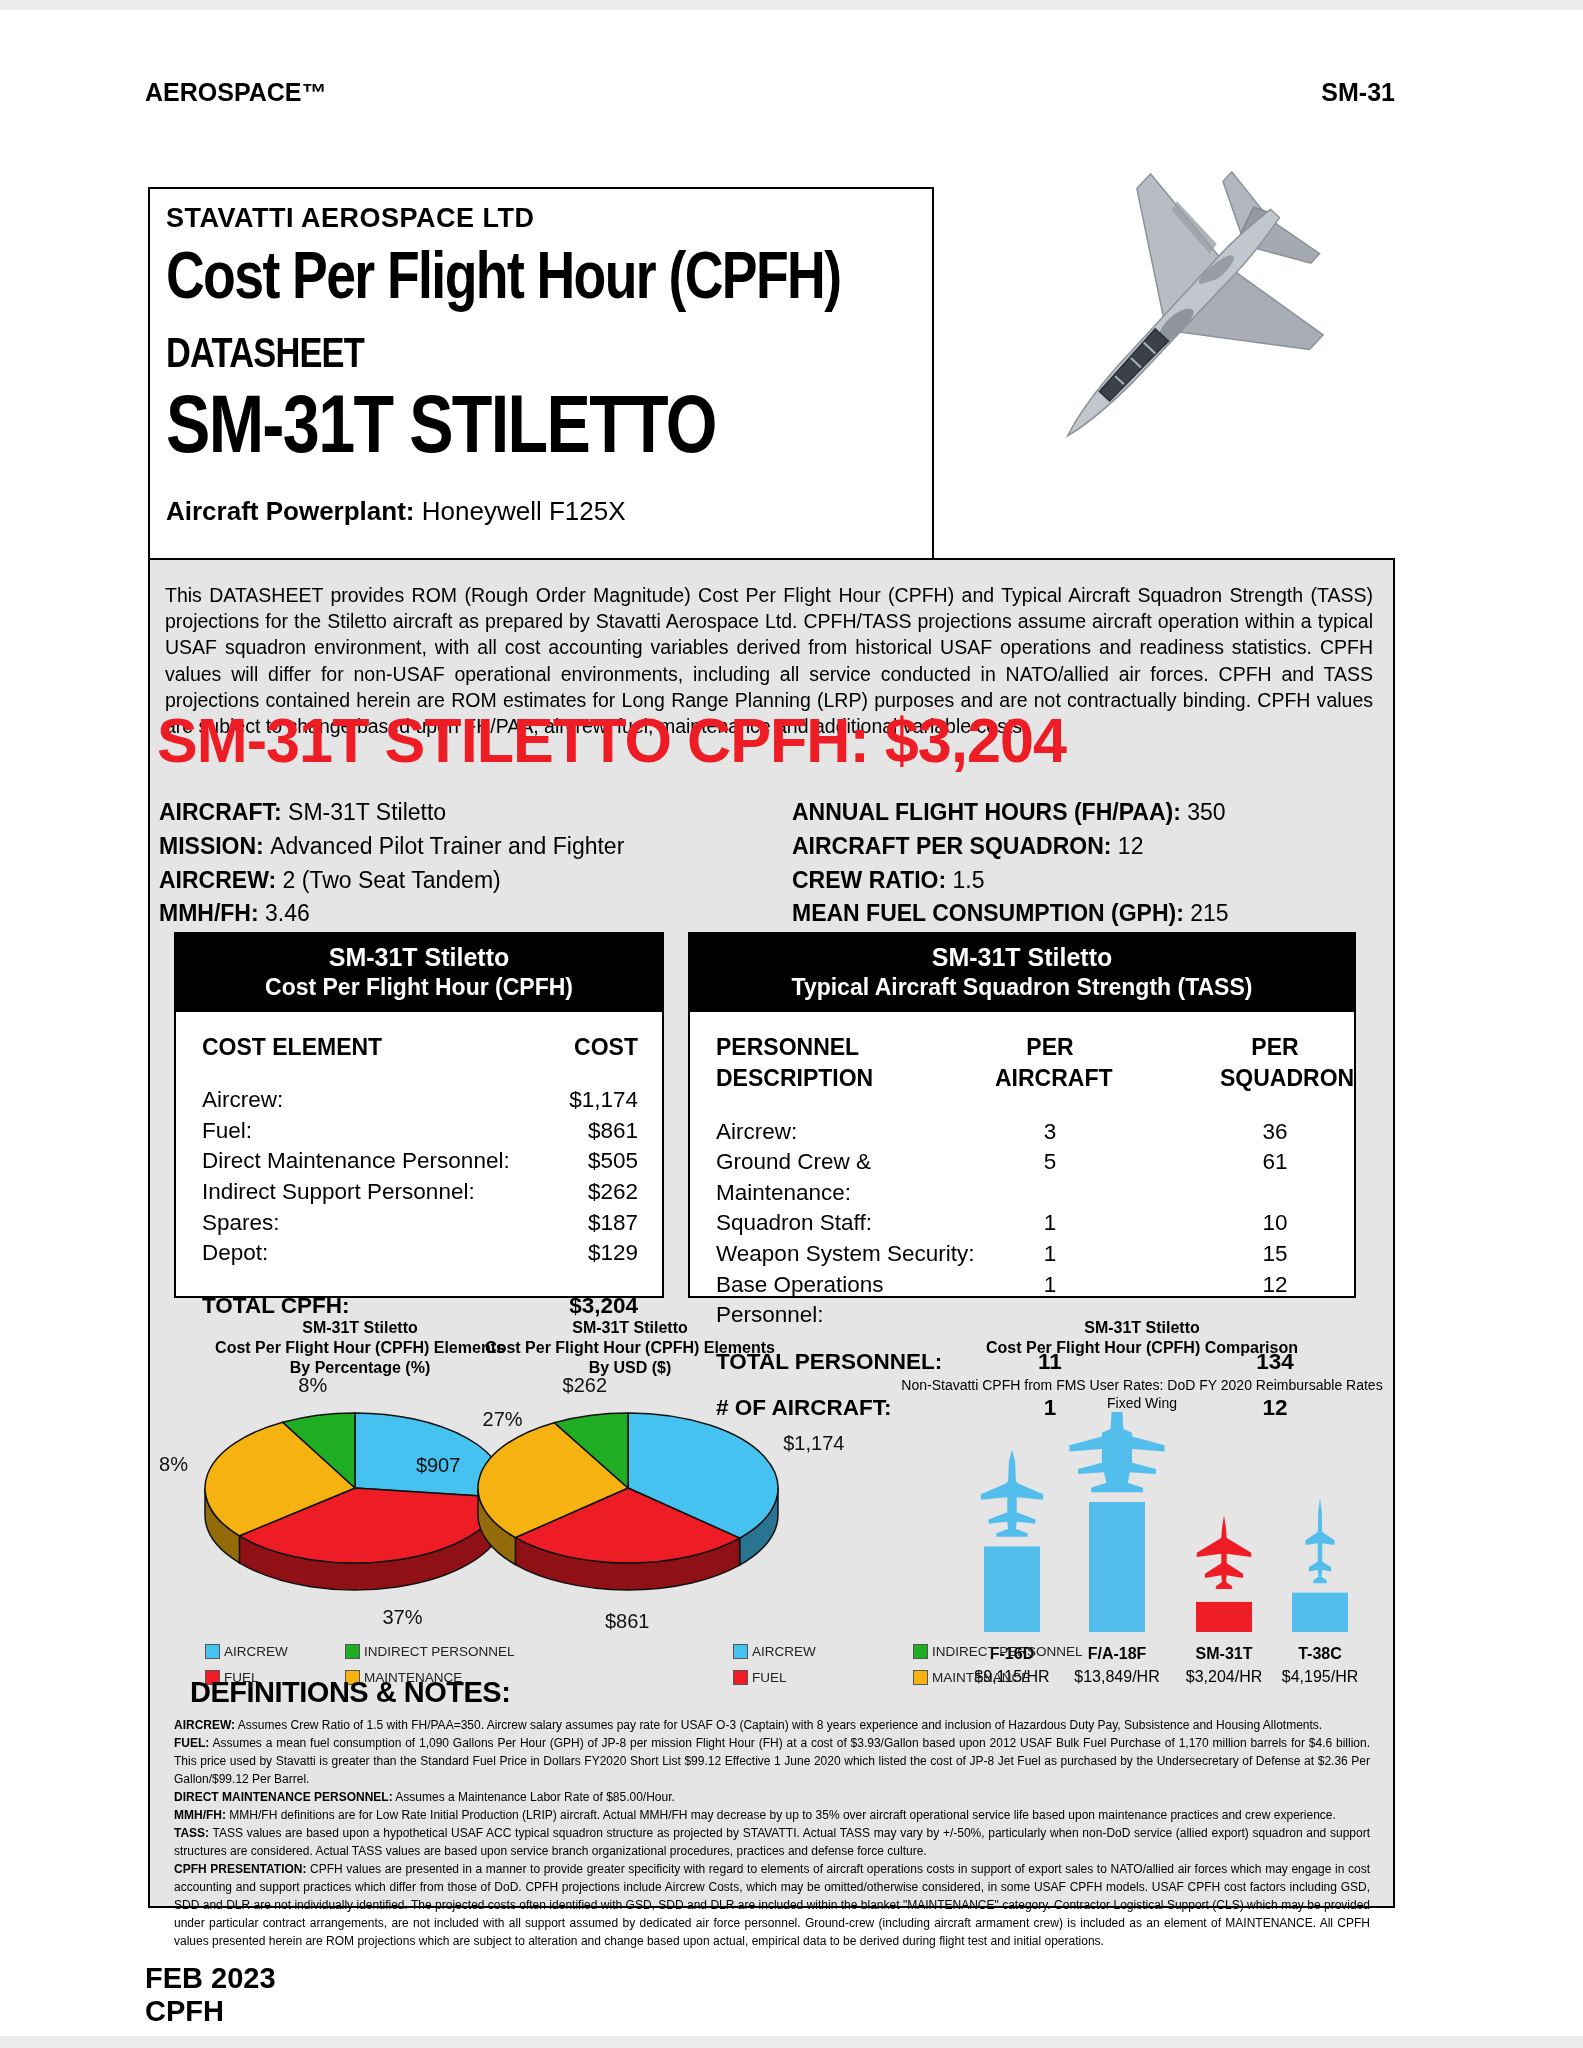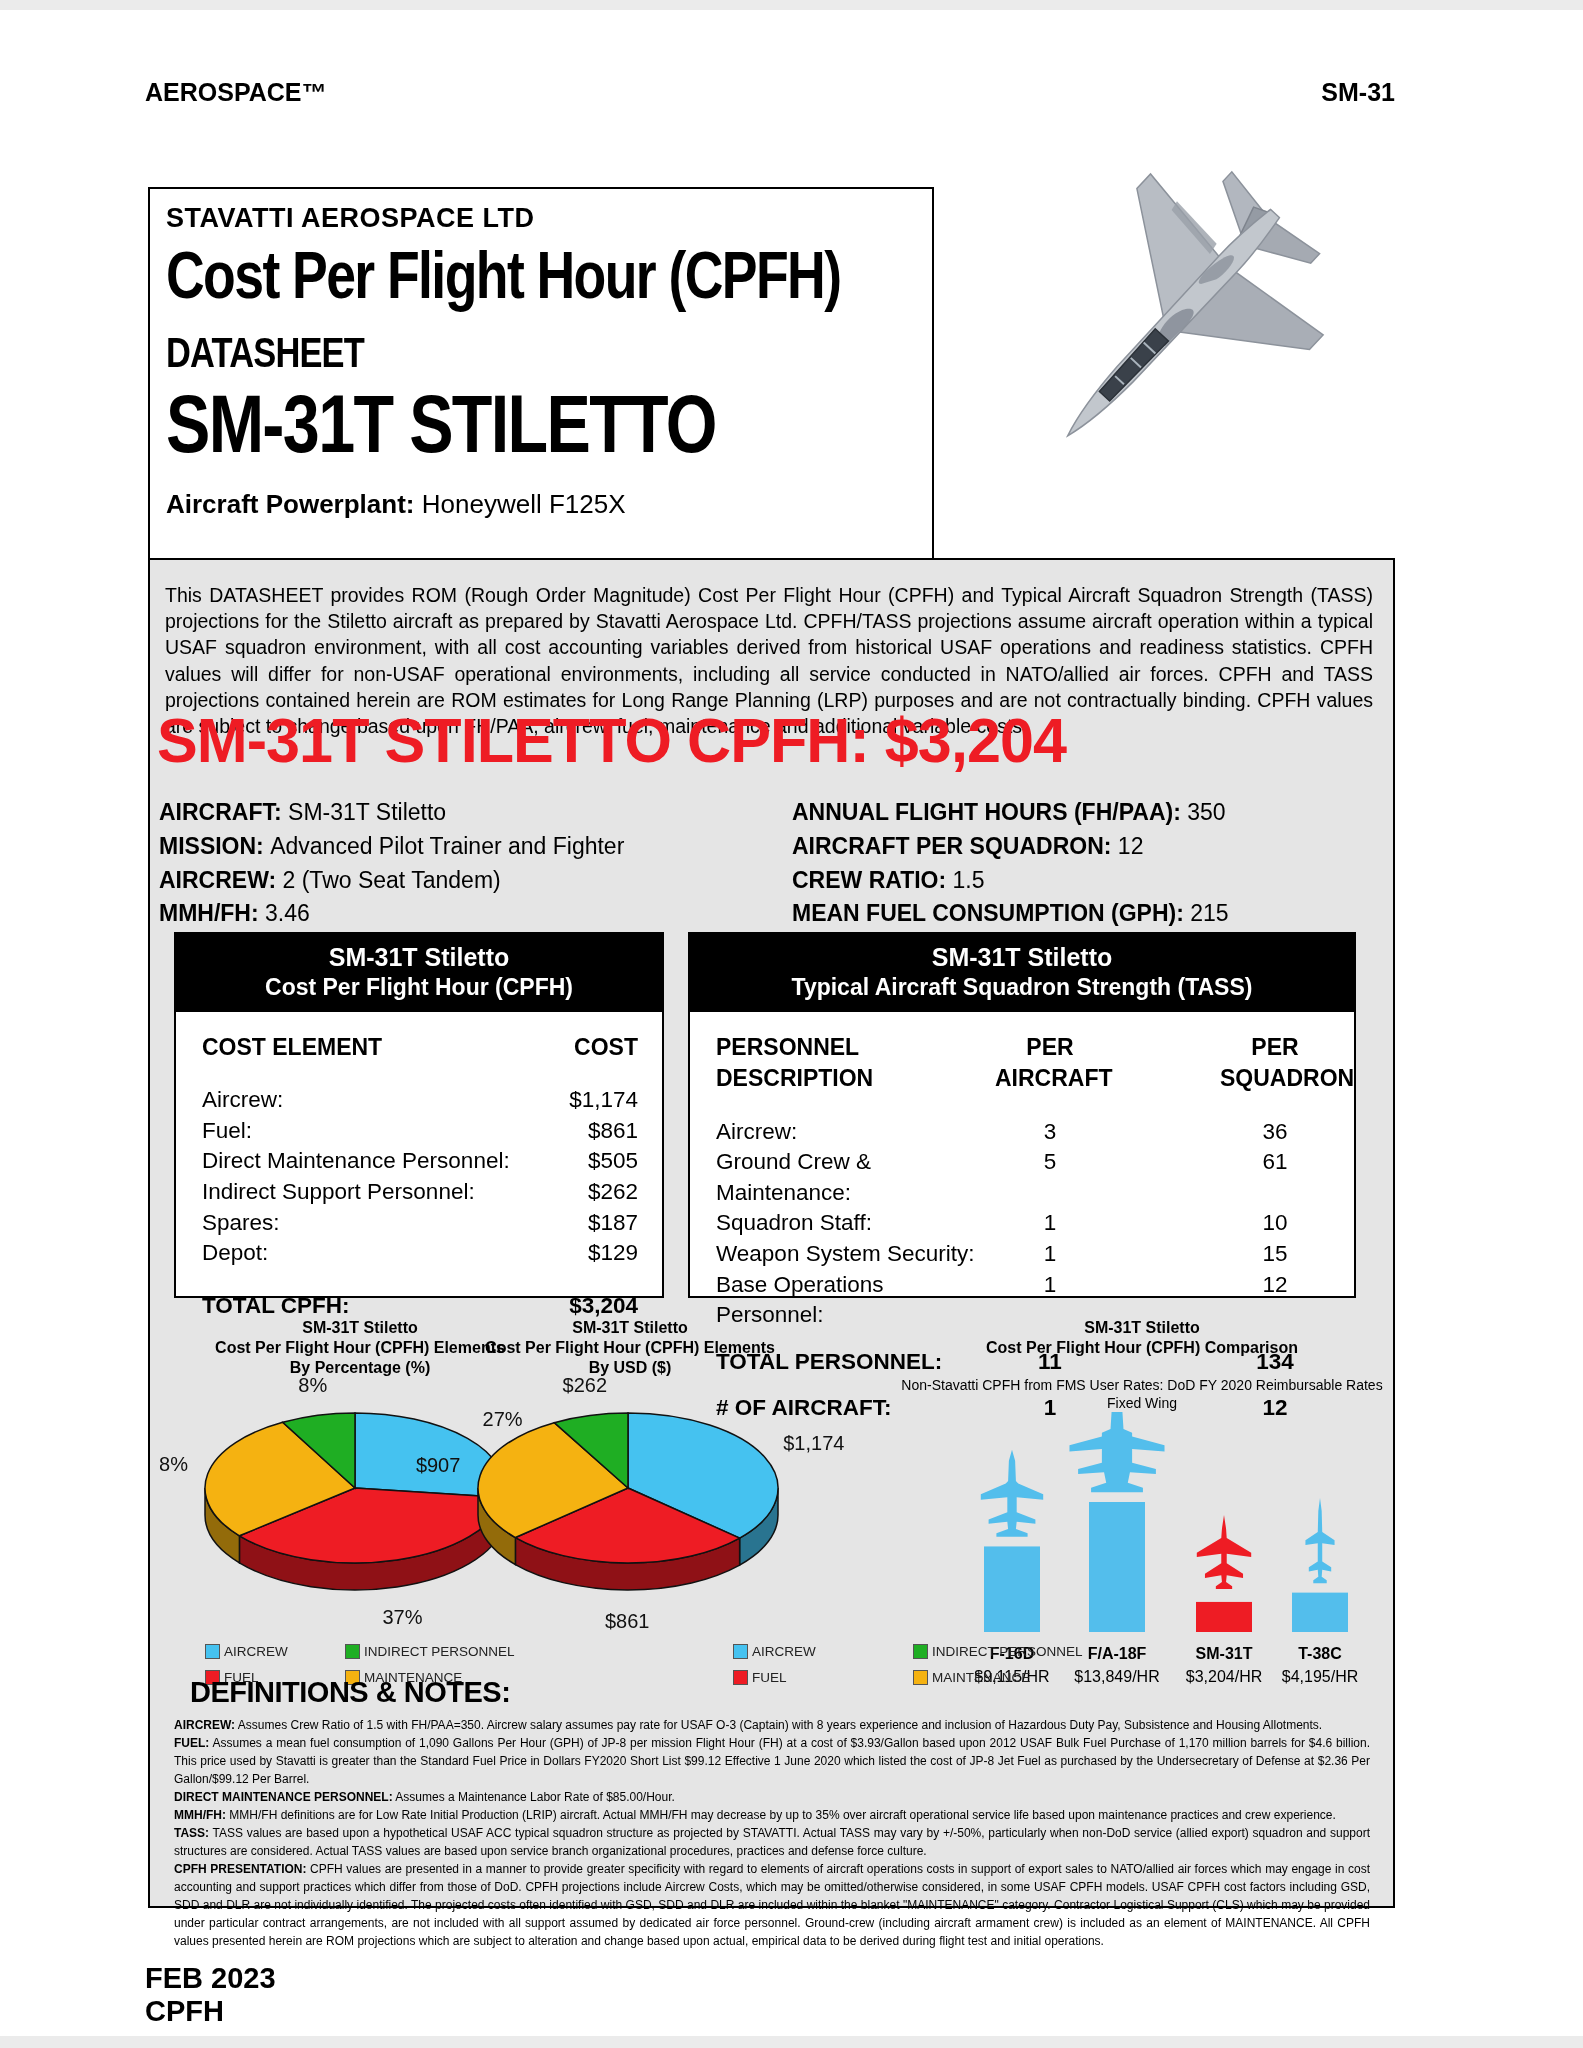--- a/index.html
+++ b/index.html
@@ -15,21 +15,21 @@
   
   .titlebox{position:absolute;left:148px;top:187px;width:782px;height:369px;border:2.5px solid #000;background:#fff;}
   .titlebox .inner{padding:14px 0 0 16px;}
   .company{font-size:27px;font-weight:bold;letter-spacing:0.5px;}
   .bigtitle{font-size:67px;font-weight:bold;letter-spacing:-2px;transform:scaleX(0.80);transform-origin:left top;
             white-space:nowrap;margin-top:6px;line-height:1.05;}
   .doctype{font-size:42px;font-weight:bold;letter-spacing:-1px;transform:scaleX(0.82);transform-origin:left top;
            margin-top:22px;line-height:1.0;}
   .model{font-size:81px;font-weight:bold;letter-spacing:-2px;transform:scaleX(0.82);transform-origin:left top;
          white-space:nowrap;margin-top:10px;line-height:1.0;}
-  .powerplant{font-size:26px;margin-top:24px;}
+  .powerplant{font-size:26px;margin-top:31px;}
   .powerplant b{font-weight:bold;}
   .hero{position:absolute;left:930px;top:150px;width:480px;height:375px;}
   
   .outer{position:absolute;left:148px;top:558px;width:1243px;height:1346px;border:2.5px solid #000;background:#e5e5e5;}
   .intro{position:absolute;top:22px;left:15px;width:1208px;font-size:19.5px;line-height:1.345;text-align:justify;}
   .headline{position:absolute;top:144px;left:7px;font-size:63px;font-weight:bold;letter-spacing:-1px;
             transform:scaleX(0.97);transform-origin:left top;white-space:nowrap;}
   .specs{position:absolute;top:236px;font-size:23px;line-height:1.47;}
   .specs.l{left:9px;} .specs.r{left:642px;}
   .specs b{font-weight:bold;}

